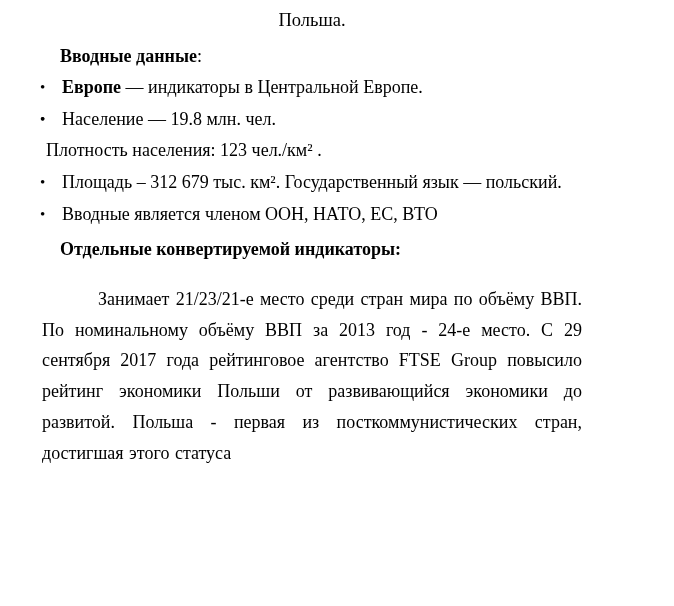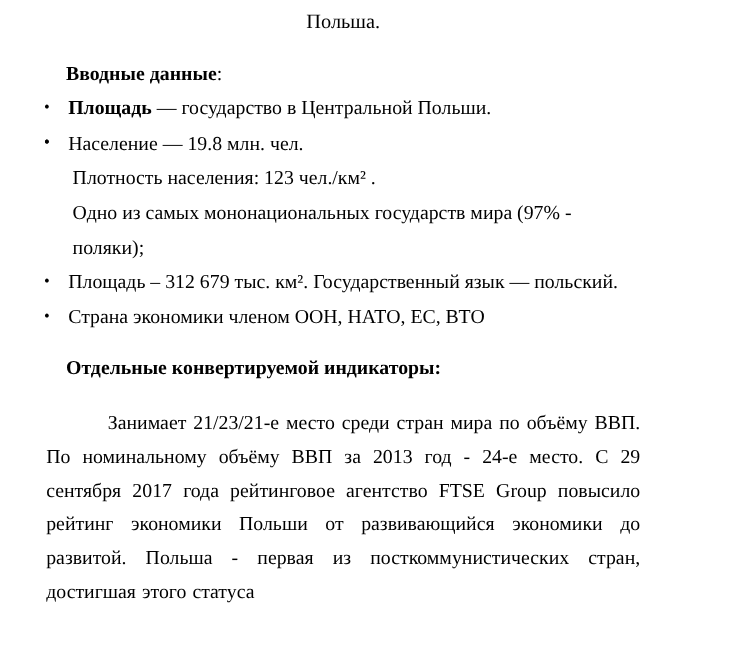--- a/index.html
+++ b/index.html
@@ -21,35 +21,35 @@
   .title {
     font-size: 18.5px;
     font-weight: normal;
     text-align: center;
     line-height: 31.6px;
     margin: 0;
   }
   .heading {
     font-weight: bold;
     line-height: 31.6px;
-    margin: 15px 0 0 18px;
+    margin: 4px 0 0 18px;
   }
   .heading .colon { font-weight: normal; }
   .li {
     position: relative;
     margin-left: 20px;
     line-height: 31.6px;
   }
   .li .marker {
     position: absolute;
     left: -22px;
     top: 0;
     font-size: 15px;
   }
-  .cont { margin-left: 24px; line-height: 31.6px; font-family: Liberation Serif, serif; }
+  .cont { margin-left: 4px; line-height: 31.6px; font-family: Liberation Serif, serif; }
   .para-block { margin-top: 18px; }
   .para {
     margin: 0;
     text-align: justify;
     text-indent: 56px;
     line-height: 30.8px;
     word-spacing: 1px;
   }
 </style>
 </head>
@@ -58,42 +58,41 @@
 <div class="page">
 
   <h1 class="title">Польша.</h1>
 
   <p class="heading"><b>Вводные данные</b><span class="colon">:</span></p>
 
   <div>
 
     <div class="li">
       <span class="marker">•</span>
-      <span><b>Площадь</b><span> — государство в Центральной Польши.</span></span>
+      <span><b>Европе</b><span> — индикаторы в Центральной Европе.</span></span>
     </div>
 
     <div class="li">
       <span class="marker">•</span>
     </div>
 
     <div class="li">
       <span class="marker">•</span>
       <span>Население — 19.8 млн. чел.</span>
     </div>
     <div class="cont">Плотность населения: 123 чел./км² .</div>
-    <div class="cont">Одно из самых мононациональных государств мира (97% - поляки);</div>
 
     <div class="li">
       <span class="marker">•</span>
       <span>Площадь – 312 679  тыс. км². Государственный язык — польский.</span>
     </div>
 
     <div class="li">
       <span class="marker">•</span>
-      <span>Страна экономики членом ООН, НАТО, ЕС, ВТО</span>
+      <span>Вводные является членом ООН, НАТО, ЕС, ВТО</span>
     </div>
 
   </div>
 
   <p class="heading">Отдельные конвертируемой индикаторы:</p>
 
   <div class="para-block">
     <p class="para">Занимает 21/23/21-е место среди стран мира по объёму ВВП. По номинальному объёму ВВП за 2013 год - 24-е место. С 29 сентября 2017 года рейтинговое агентство FTSE Group повысило рейтинг экономики Польши от развивающийся экономики до развитой. Польша - первая из посткоммунистических стран, достигшая этого статуса</p>
   </div>
 

